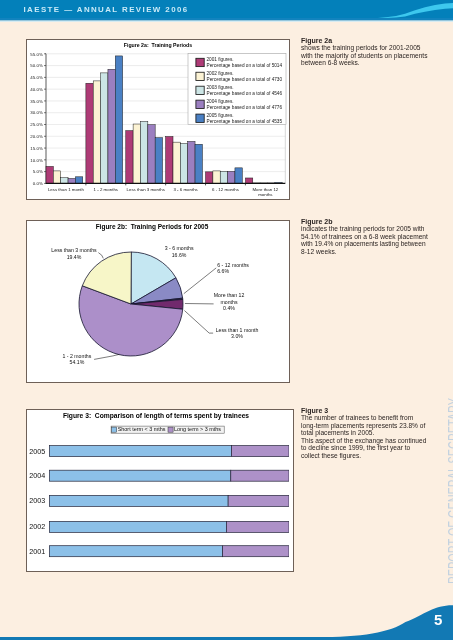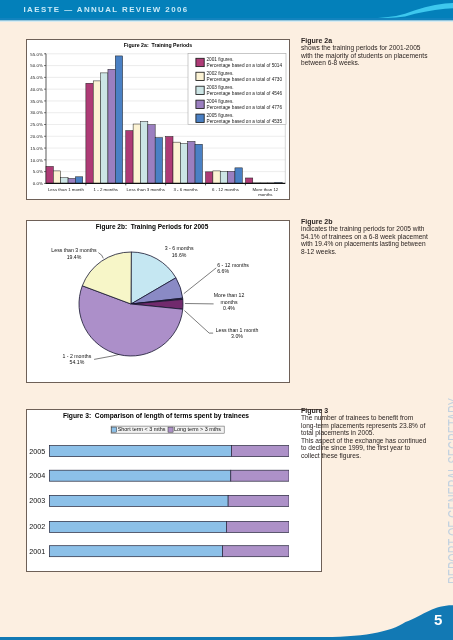--- a/index.html
+++ b/index.html
@@ -171,21 +171,21 @@
         <text x="202" y="88.80000000000001" font-size="5.2" text-anchor="middle" fill="#111">0.4%</text>
         <path d="M186.1,112.1 L182.2,112.1 L157.4,89.5" fill="none" stroke="#111" stroke-width="0.55"></path>
         <text x="210" y="111" font-size="5.2" text-anchor="middle" fill="#111">Less than 1 month</text>
         <text x="210" y="117.2" font-size="5.2" text-anchor="middle" fill="#111">3.0%</text>
         <path d="M67.1,138.4 L85.9,134.9 L92.5,133.3" fill="none" stroke="#111" stroke-width="0.55"></path>
         <text x="49.9" y="136.7" font-size="5.2" text-anchor="middle" fill="#111">1 - 2 months</text>
         <text x="49.9" y="142.89999999999998" font-size="5.2" text-anchor="middle" fill="#111">54.1%</text>
       </svg>
   </div>
 
-  <div class="frame" id="fig3" style="left:26px;top:409px;width:296px;height:163px;">
+  <div class="frame" id="fig3" style="left:26px;top:409px;width:268px;height:163px;">
     <div class="chart-title" style="font-size:6.7px;top:2.2px;width:258px;">Figure 3:  Comparison of length of terms spent by trainees</div>
     <svg id="svg3" width="262" height="161" viewBox="0 0 262 161">
         <rect x="22.40" y="35.60" width="182.10" height="11" fill="#8CC0E8" stroke="#26263A" stroke-width="0.7"></rect>
         <rect x="204.50" y="35.60" width="57.50" height="11" fill="#AD91C8" stroke="#26263A" stroke-width="0.7"></rect>
         <text x="18.2" y="43.6" font-size="7.2" text-anchor="end" fill="#111">2005</text>
         <rect x="22.40" y="60.20" width="181.38" height="11" fill="#8CC0E8" stroke="#26263A" stroke-width="0.7"></rect>
         <rect x="203.78" y="60.20" width="58.22" height="11" fill="#AD91C8" stroke="#26263A" stroke-width="0.7"></rect>
         <text x="18.2" y="68.2" font-size="7.2" text-anchor="end" fill="#111">2004</text>
         <rect x="22.40" y="85.40" width="178.74" height="11" fill="#8CC0E8" stroke="#26263A" stroke-width="0.7"></rect>
         <rect x="201.14" y="85.40" width="60.86" height="11" fill="#AD91C8" stroke="#26263A" stroke-width="0.7"></rect>

